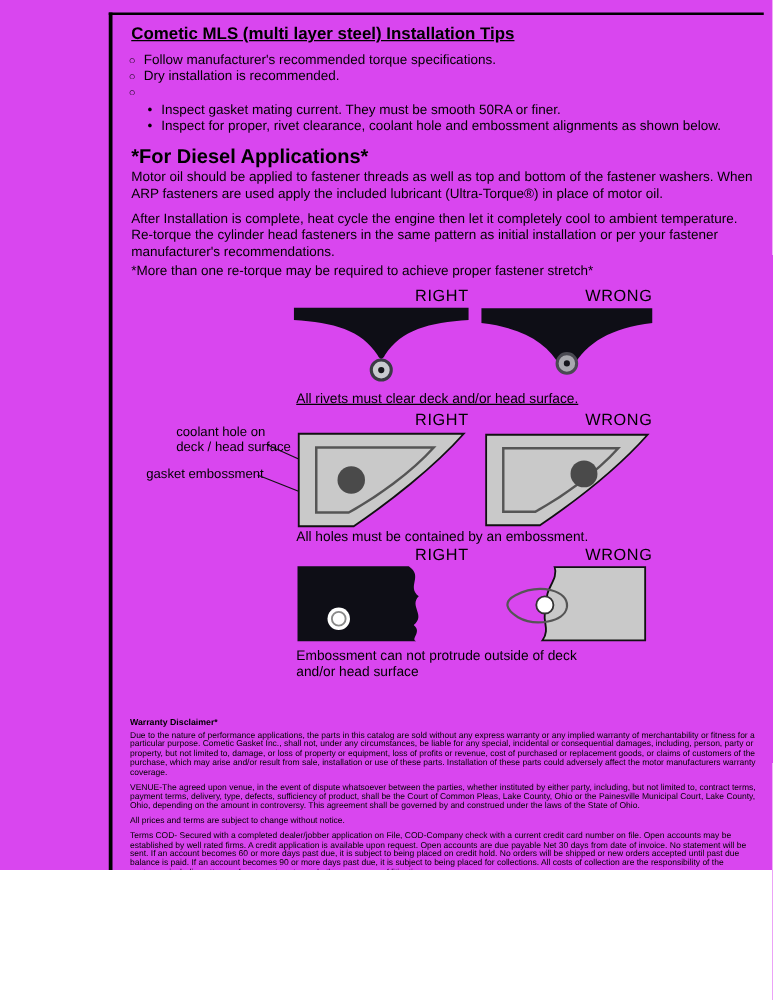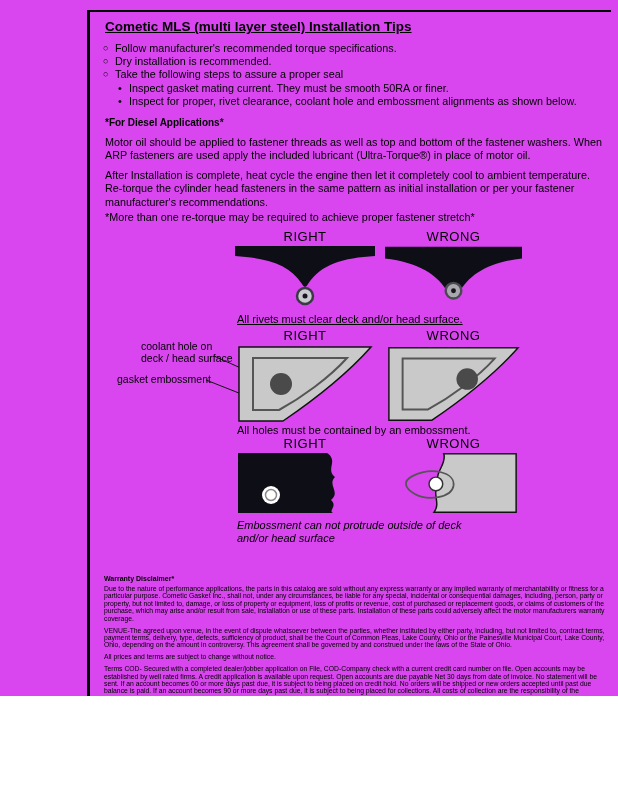--- a/index.html
+++ b/index.html
@@ -13,42 +13,42 @@
   .frame-bottom { left:0;     top:789px; width:618px; height:1px;   background:#9a9a9a; }
 
   .title { left:105px; top:19px; font-size:13.5px; font-weight:bold; text-decoration:underline; white-space:nowrap; }
 
   .bullets { left:103px; top:42px; font-size:10.8px; line-height:13.2px; width:505px; }
   .b-row { display:flex; }
   .b-row .marker { width:12px; flex:none; font-size:9px; line-height:13.2px; }
   .b-row.sub { padding-left:15px; }
   .b-row.sub .marker { width:11px; font-size:11px; }
 
-  .diesel-heading { left:105px; top:117px; font-size:10px; font-weight:bold; }
+  .diesel-heading { left:105px; top:117px; font-size:16px; font-weight:bold; }
   .para { left:105px; width:504px; font-size:10.8px; line-height:13.4px; }
   .p1 { top:136px; } .p2 { top:169px; } .p3 { top:211px; }
 
-  .dg-label { font-size:13px; text-align:center; width:140px; letter-spacing:.5px; }
+  .dg-label { font-size:13px; text-align:right; width:140px; letter-spacing:.5px; }
   .lbl-r1-right { left:235px; top:229px; } .lbl-r1-wrong { left:385px; top:229px; width:137px; }
   .lbl-r2-right { left:235px; top:328px; } .lbl-r2-wrong { left:385px; top:328px; width:137px; }
   .lbl-r3-right { left:235px; top:436px; } .lbl-r3-wrong { left:385px; top:436px; width:137px; }
 
   .dg-box { line-height:0; }
   .dg-box svg { display:block; }
   .r1l { left:235px; top:246px; width:140px; height:64px; }
   .r1r { left:385px; top:246px; width:137px; height:64px; }
   .r2l { left:235px; top:344px; width:140px; height:80px; }
   .r2r { left:385px; top:344px; width:137px; height:80px; }
   .r3l { left:235px; top:450px; width:140px; height:66px; }
   .r3r { left:385px; top:450px; width:137px; height:66px; }
 
   .dg-caption { font-size:11px; line-height:13px; }
   .cap1 { left:237px; top:313px;text-decoration:underline; }
   .cap2 { left:237px; top:424px; }
-  .cap3 { left:237px; top:519px; width:250px;font-style:italic; }
+  .cap3 { left:237px; top:519px; width:250px; }
 
   .ann { font-size:10.5px; line-height:12px; white-space:nowrap; }
   .ann1 { left:141px; top:340px; }
   .ann2 { left:141px; top:352px; }
   .ann3 { left:117px; top:373px; }
   .leader-svg { left:198px; top:344px; width:88px; height:64px; }
 
   .warranty-head { left:104px; top:575px; font-size:7px; font-weight:bold; }
   .warranty { left:104px; top:585px; width:503px; font-size:6.8px; line-height:7.4px; }
   .warranty p { margin-bottom:4.5px; }
@@ -71,21 +71,20 @@
     <div class="b-row">
       <span class="marker">○</span>
       <span>Follow manufacturer's recommended torque specifications.</span>
     </div>
     <div class="b-row">
       <span class="marker">○</span>
       <span>Dry installation is recommended.</span>
     </div>
     <div class="b-row">
       <span class="marker">○</span>
-      <span>Take the following steps to assure a proper seal</span>
     </div>
     <div class="b-row sub">
       <span class="marker">•</span>
       <span>Inspect gasket mating current.  They must be smooth 50RA or finer.</span>
     </div>
     <div class="b-row sub">
       <span class="marker">•</span>
       <span>Inspect for proper, rivet clearance, coolant hole and embossment alignments as shown below.</span>
     </div>
   </div>

